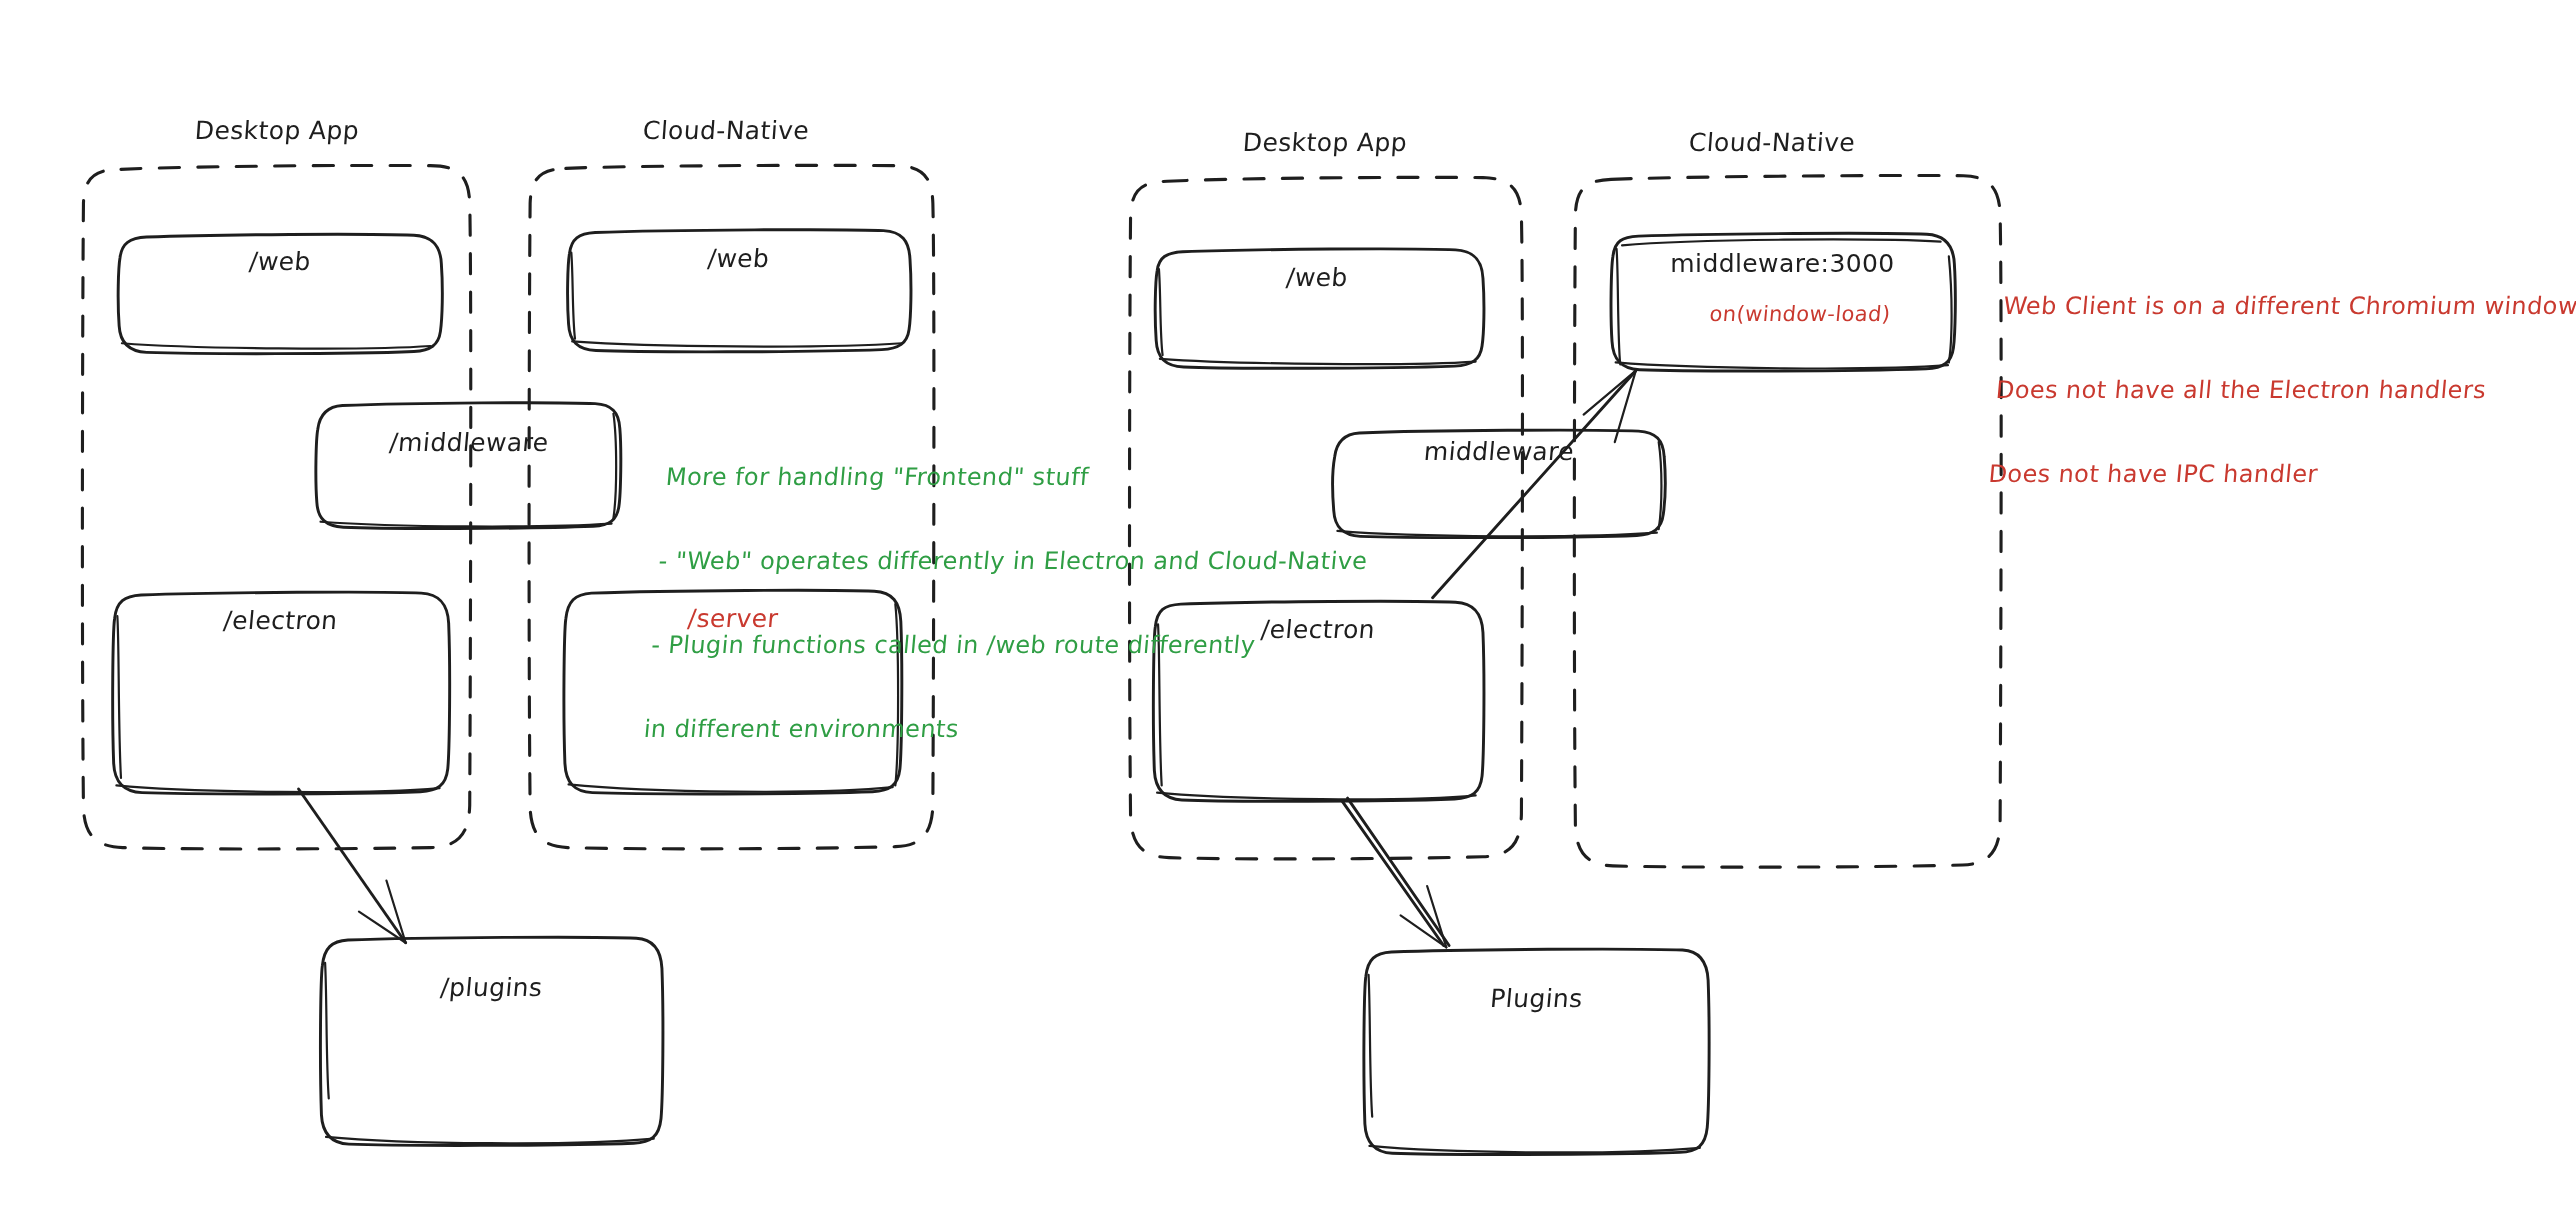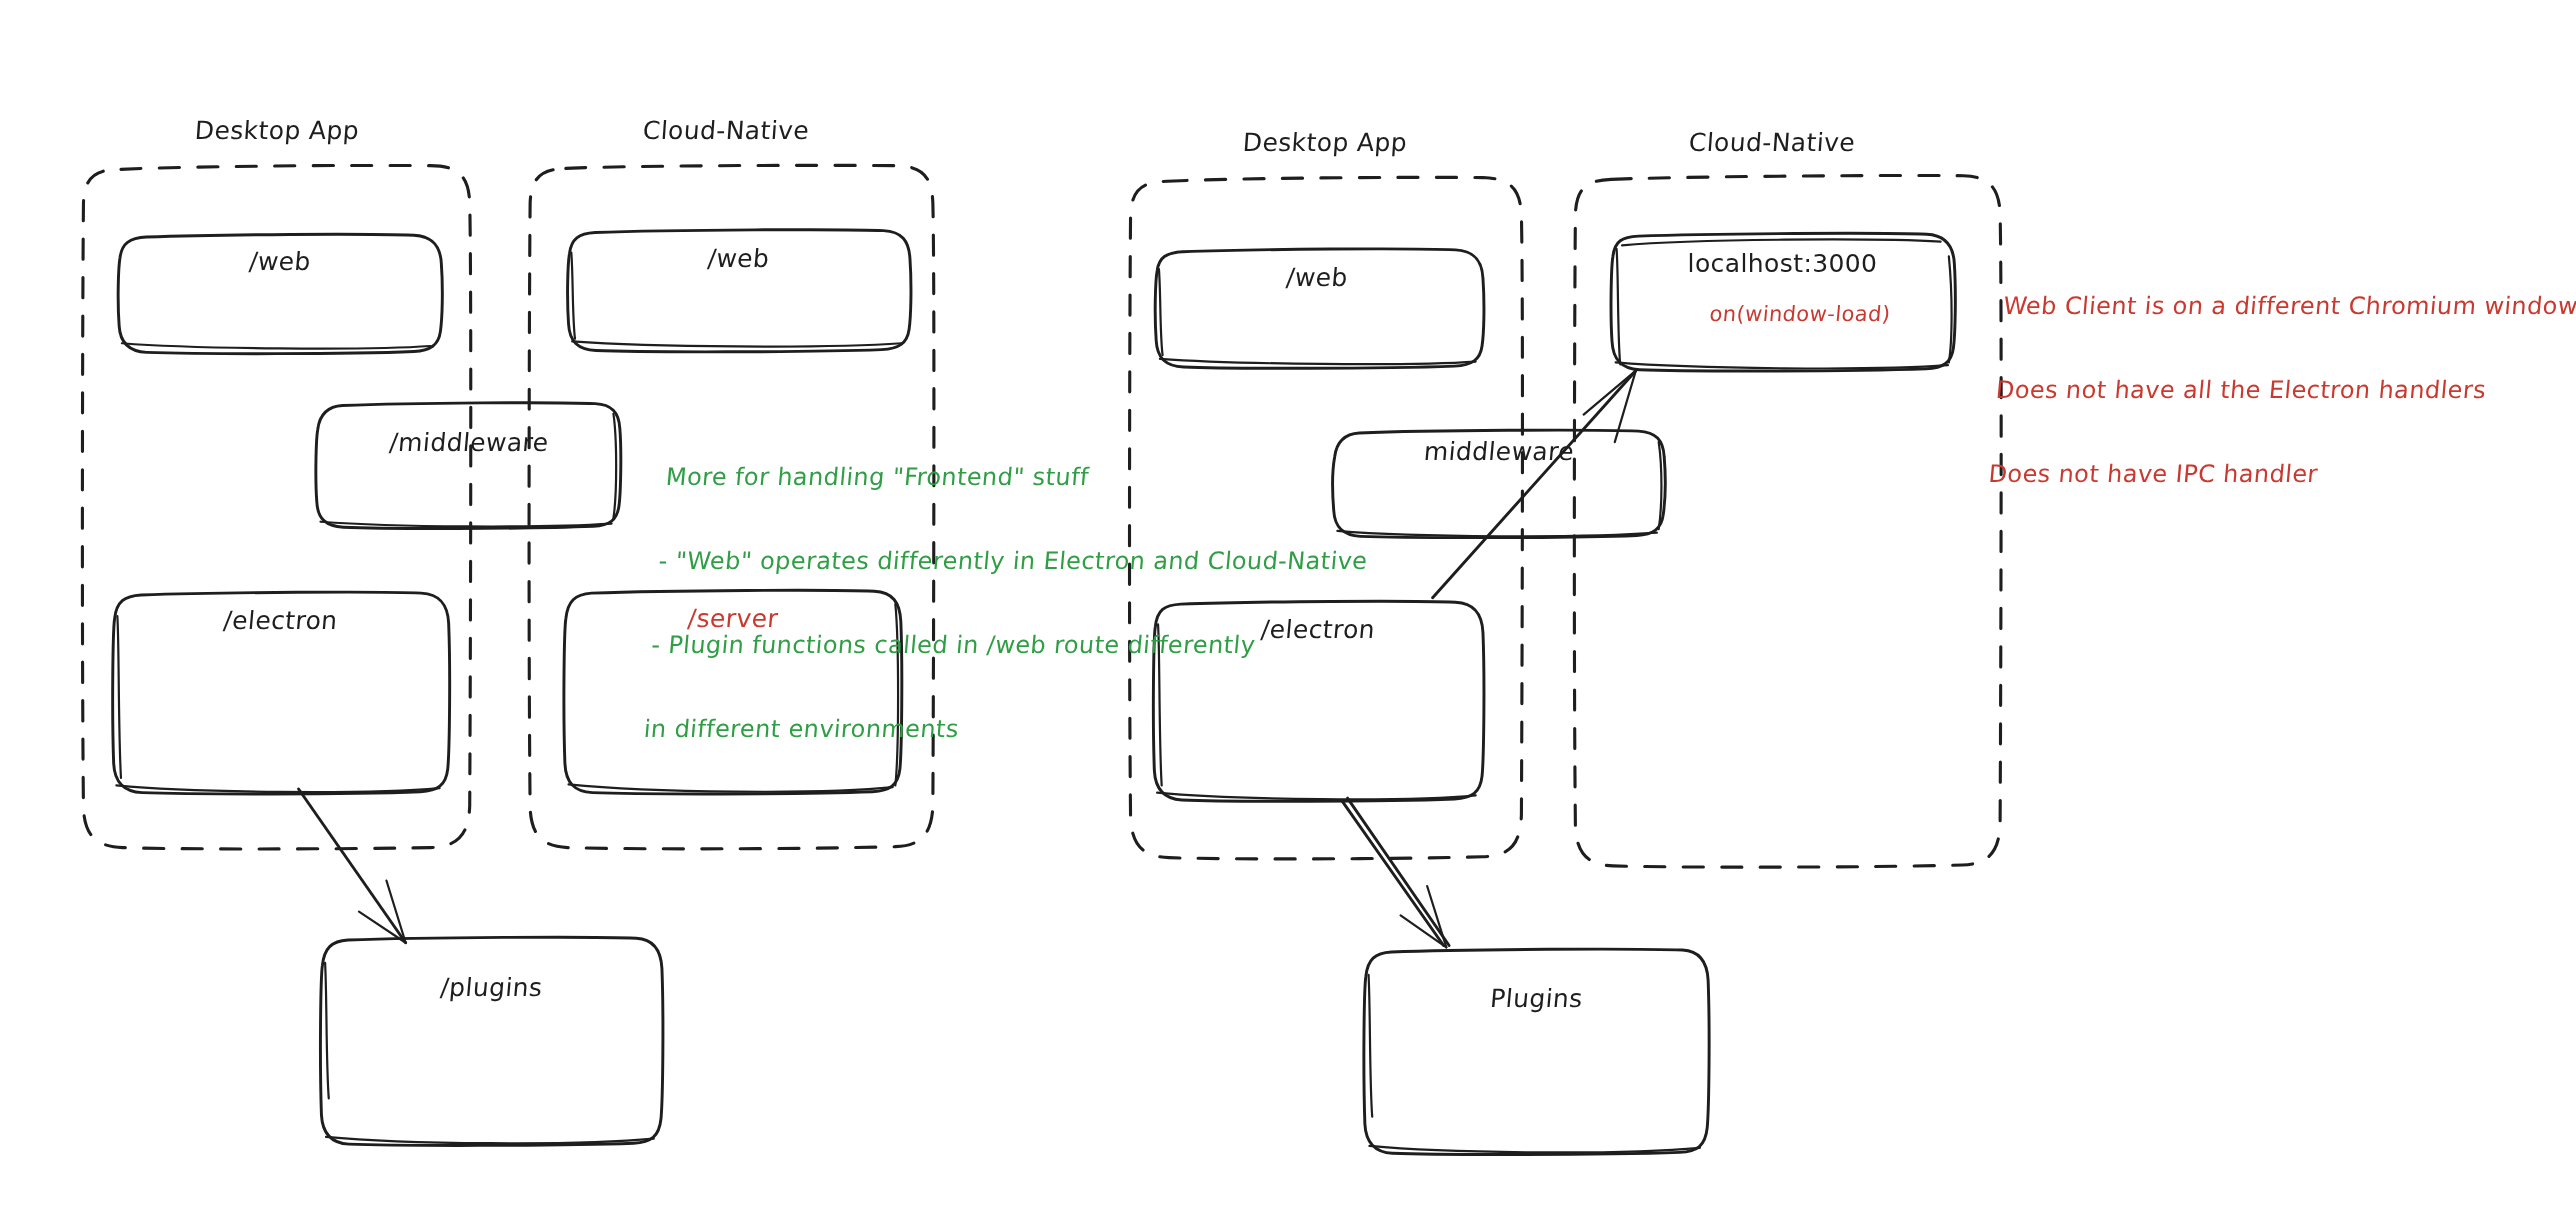--- a/index.html
+++ b/index.html
@@ -262,21 +262,21 @@
     <div>- Plugin functions called in /web route differently</div>
     <div>in different environments</div>
   </div>
 
   <div class="lbl group-title" style="left:1167px; top:128px; width:316px;">Desktop App</div>
 
   <div class="lbl group-title" style="left:1614px; top:128px; width:316px;">Cloud-Native</div>
 
   <div class="lbl node-label" style="left:1157px; top:263px; width:320px;">/web</div>
 
-  <div class="lbl node-label nonslant" style="left:1613px; top:249px; width:339px;">localhost:3000</div>
+  <div class="lbl node-label nonslant" style="left:1613px; top:249px; width:339px;">middleware:3000</div>
 
   <div class="lbl sub-red" style="left:1648px; top:302px; width:304px;">on(window-load)</div>
 
   <div class="lbl node-label" style="left:1336px; top:437px; width:326px;">middleware</div>
 
   <div class="lbl node-label" style="left:1155px; top:615px; width:326px;">/electron</div>
 
   <div class="lbl node-label" style="left:1367px; top:984px; width:339px;">Plugins</div>
 
   <div class="lbl note note-red" style="left:1996px; top:236px;">

